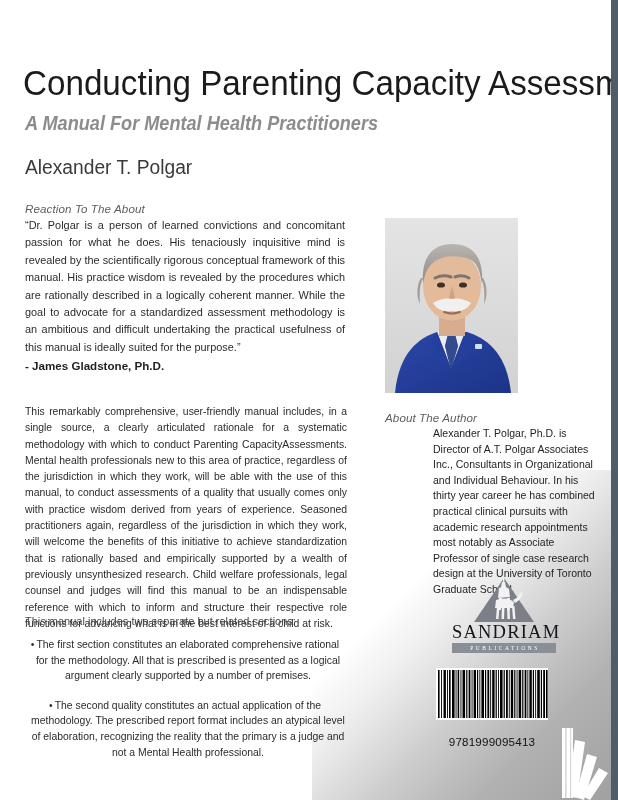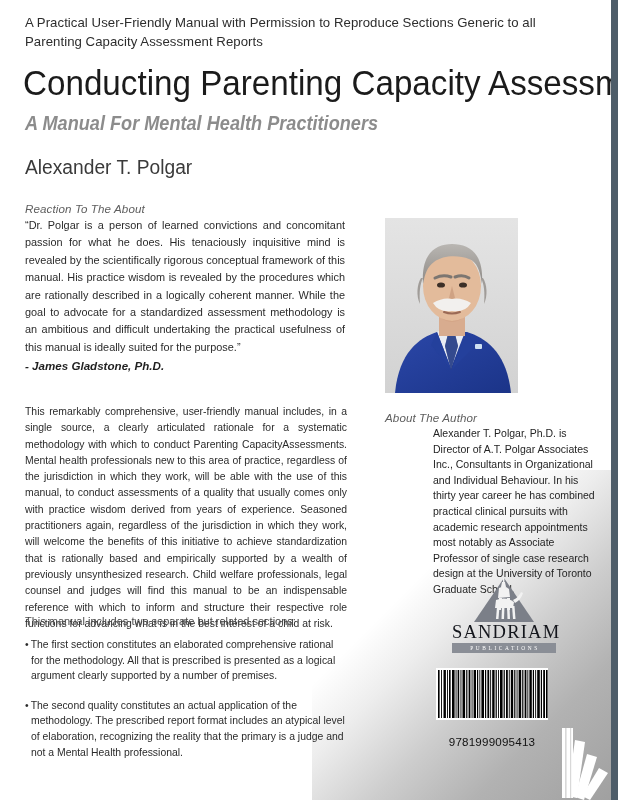--- a/index.html
+++ b/index.html
@@ -106,21 +106,20 @@
   }
   .reaction-body {
     font-size: 10.9px;
     line-height: 17.4px;
     color: #2b2b2b;
     text-align: justify;
   }
   .reaction-attr {
     margin-top: 3px;
     font-size: 11.6px;
-    font-style: italic;
     font-weight: bold;
     color: #1f1f1f;
   }
 
   .blurb {
     position: absolute;
     left: 25px;
     top: 404px;
     width: 322px;
     font-size: 10.4px;
@@ -141,20 +140,21 @@
     line-height: 16px;
     margin-bottom: 8px;
   }
   .bullet-item {
     font-size: 10.4px;
     line-height: 15.6px;
     color: #2b2b2b;
     padding-left: 6px;
     text-indent: -6px;
     margin-bottom: 14px;
+    text-align: center;
   }
   .bullet-item .bdot { margin-right: 2px; }
 
   .photo {
     position: absolute;
     left: 385px;
     top: 218px;
     width: 133px;
     height: 175px;
     background: #dedede;
@@ -244,21 +244,20 @@
     height: 72px;
   }
 </style>
 </head>
 <body>
 
 <div class="cover">
 
   <div class="corner-gradient"></div>
 
-  <div class="kicker">A Practical User-Friendly Manual with Permission to Reproduce Sections Generic to all Parenting Capacity Assessment Reports</div>
 
   <div class="title">Conducting Parenting Capacity Assessments</div>
 
   <div class="subtitle">A Manual For Mental Health Practitioners</div>
 
   <div class="author-name">Alexander T. Polgar</div>
 
   <div class="reaction">
     <div class="section-head">Reaction To The About</div>
     <div class="reaction-body">“Dr. Polgar is a person of learned convictions and concomitant passion for what he does. His tenaciously inquisitive mind is revealed by the scientifically rigorous conceptual framework of this manual. His practice wisdom is revealed by the procedures which are rationally described in a logically coherent manner. While the goal to advocate for a standardized assessment methodology is an ambitious and difficult undertaking the practical usefulness of this manual is ideally suited for the purpose.”</div>

